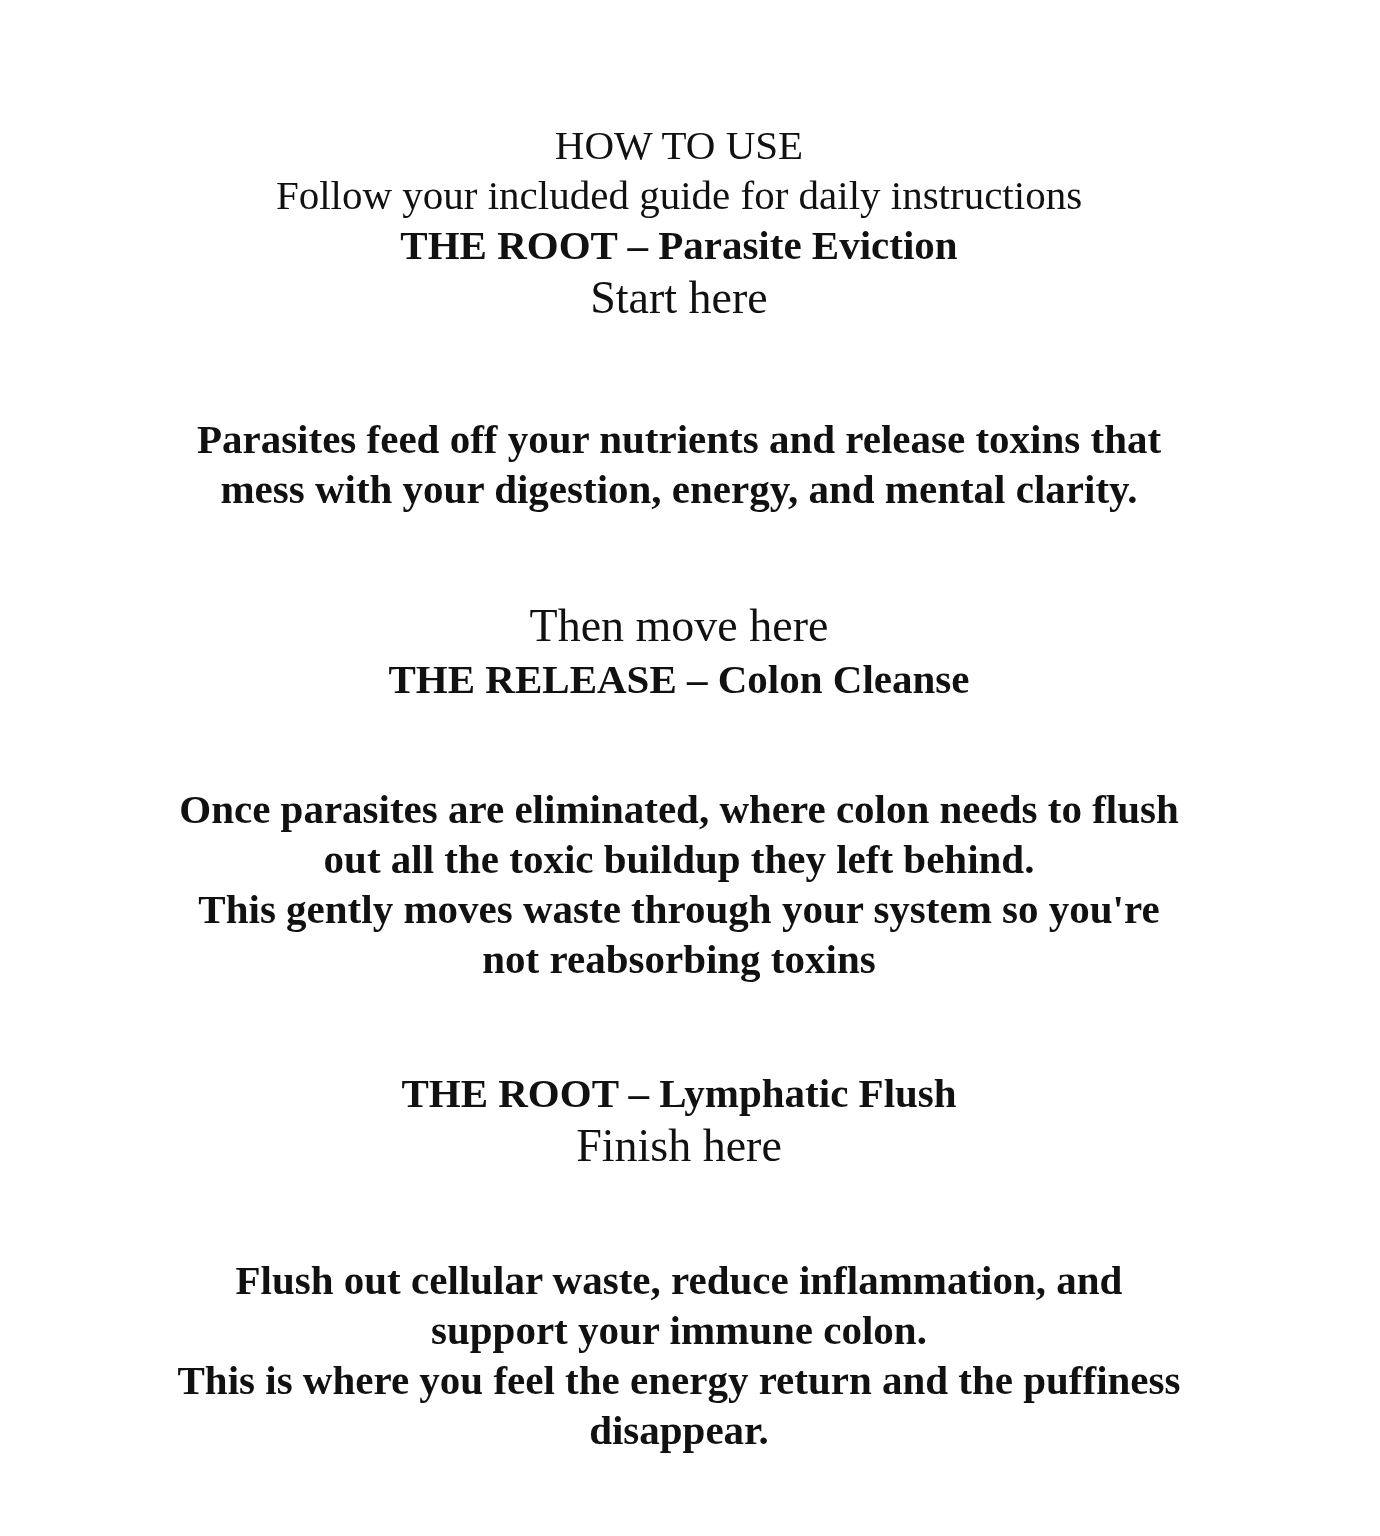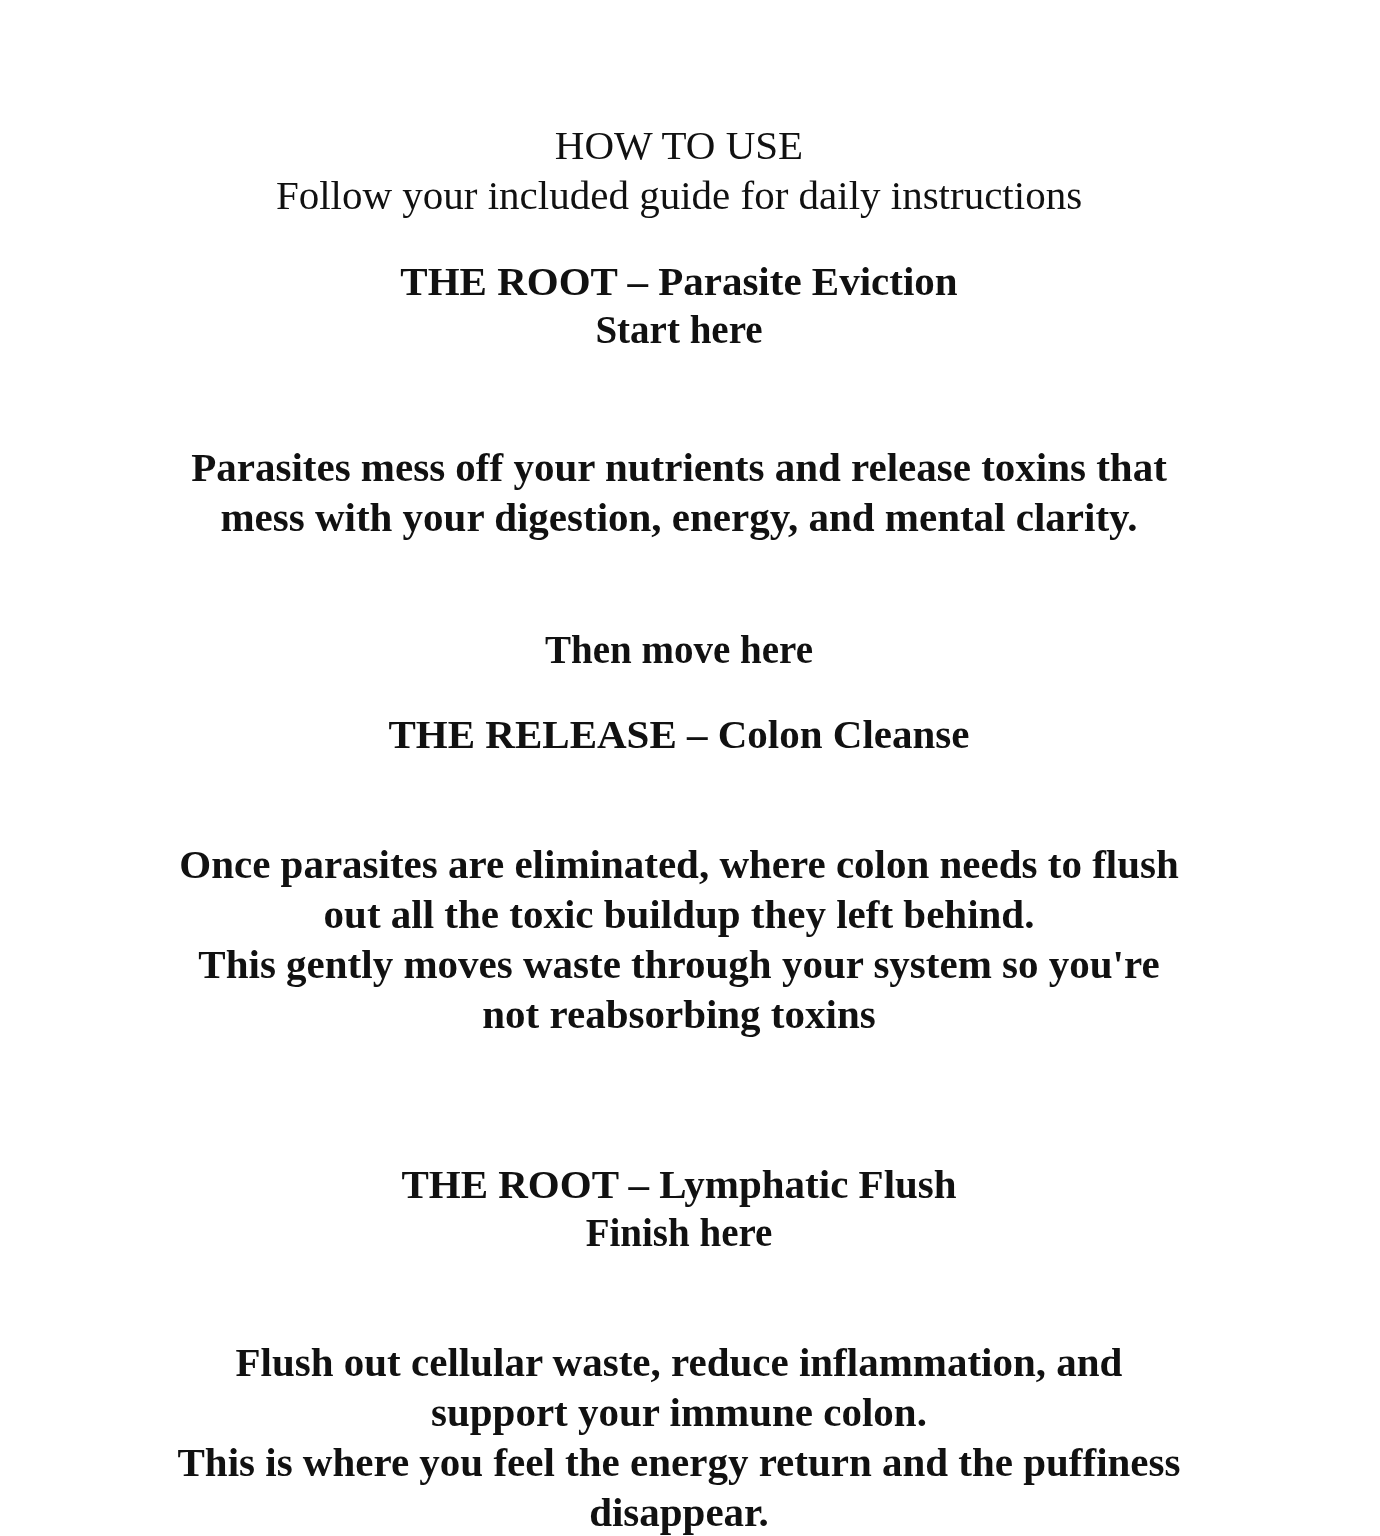--- a/index.html
+++ b/index.html
@@ -26,34 +26,33 @@
   }
   .line {
     text-align: center;
     line-height: 1.22;
   }
   .regular {
     font-weight: 400;
     font-size: 41px;
   }
   .bold {
-    font-weight: 700;
-    font-size: 39px;
+    font-weight: 400;
+    font-size: 46px;
   }
   .body-bold {
     font-weight: 700;
     font-size: 41px;
     line-height: 1.30;
     max-width: 1110px;
     margin: 0 auto;
   }
   .heading-mixed {
     font-size: 41px;
     line-height: 1.22;
-    margin-top: 36px;
   }
   .heading-mixed .strong {
     font-weight: 700;
   }
   .heading-mixed .semi {
     font-weight: 700;
   }
   .gap-lg {
     height: 88px;
   }
@@ -74,21 +73,21 @@
     <div class="line regular">Follow your included guide for daily instructions</div>
   </div>
 
   <div class="block">
     <div class="line heading-mixed">
       <span class="strong">THE ROOT</span><span class="semi"> – </span><span class="semi">Parasite Eviction</span>
     </div>
     <div class="line bold">Start here</div>
     <div class="gap-lg"></div>
     <div class="body-bold">
-      <div class="line">Parasites mess off your nutrients and release toxins that</div>
+      <div class="line">Parasites feed off your nutrients and release toxins that</div>
       <div class="line">mess with your digestion, energy, and mental clarity.</div>
     </div>
   </div>
 
   <div class="gap-md"></div>
 
   <div class="block">
     <div class="line bold">Then move here</div>
     <div class="line heading-mixed">
       <span class="strong">THE RELEASE</span><span class="semi"> – </span><span class="semi">Colon Cleanse</span>

